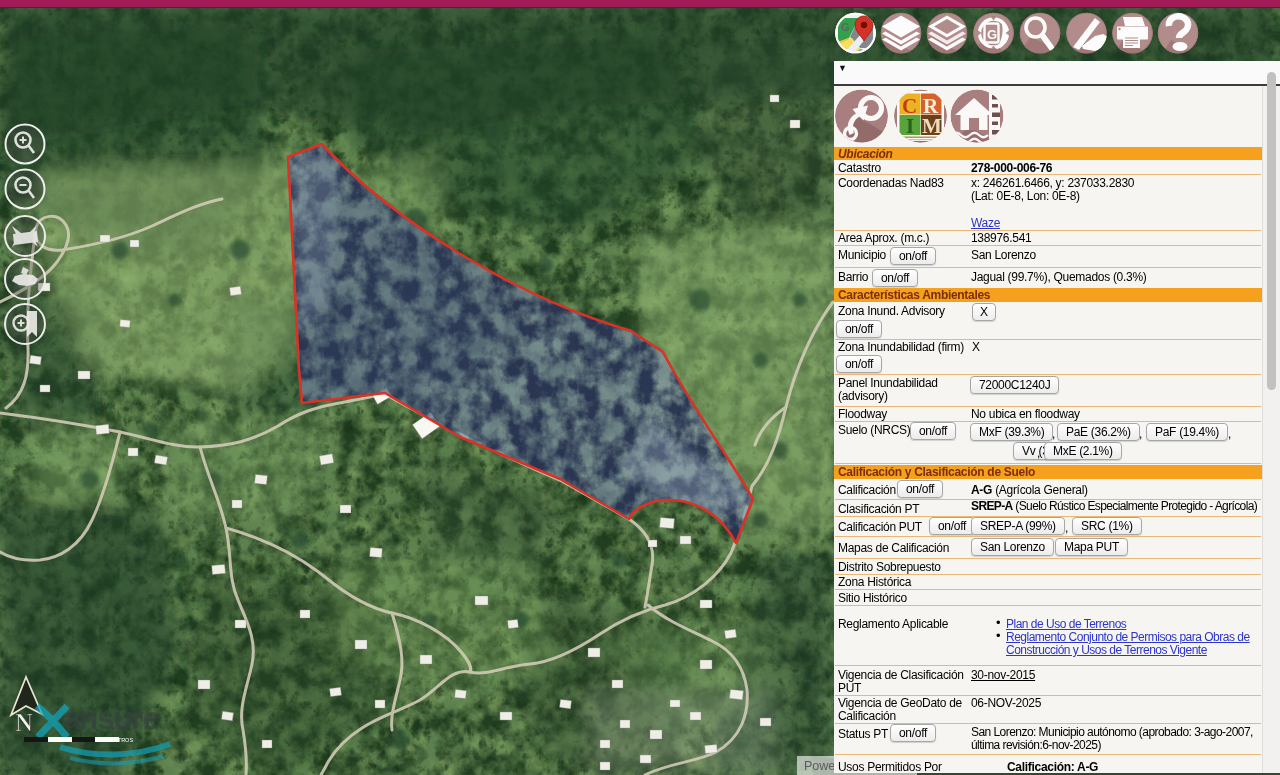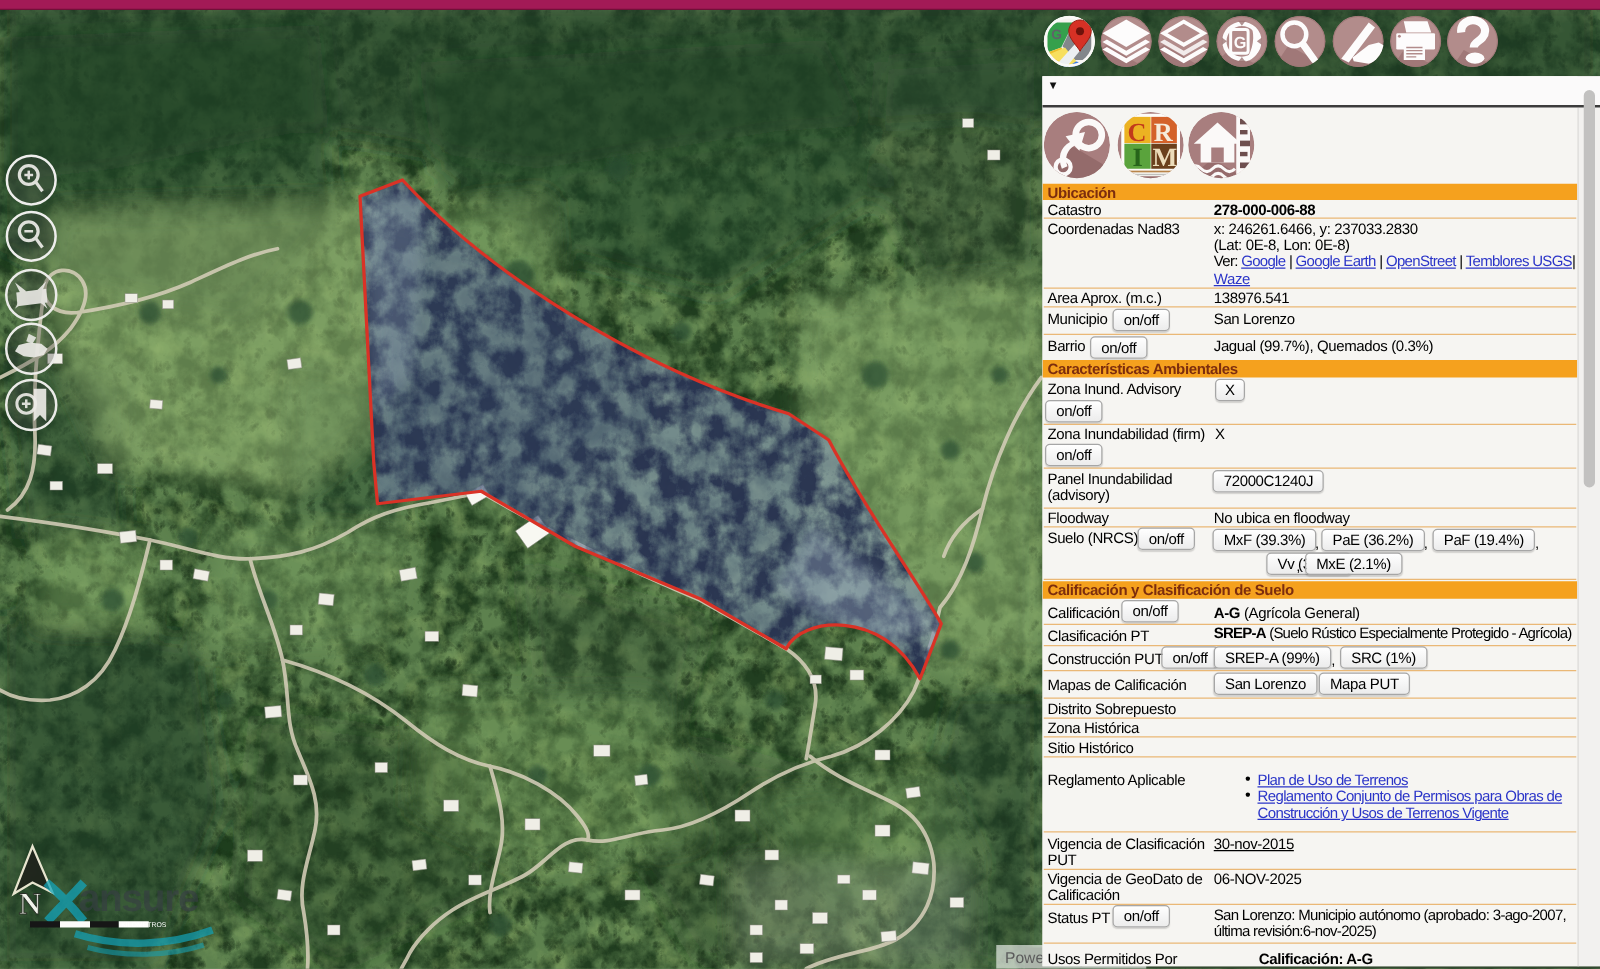--- a/index.html
+++ b/index.html
@@ -464,29 +464,29 @@
      <rect x="158" y="8" width="8" height="4.5"></rect>
               <rect x="158" y="17" width="6" height="3.5"></rect>
      <rect x="158" y="25.5" width="8" height="4.5"></rect>
               <rect x="158" y="34.5" width="6" height="3.5"></rect>
      <rect x="158" y="43" width="8" height="4.5"></rect>
               <rect x="158" y="51" width="6" height="3.5"></rect>
     </g>
    </g>
   </svg>
 
-  <div class="hdr" style="top:85.5px;">Ubicación</div>
+  <div class="hdr" style="top:85.5px;font-style:italic;">Ubicación</div>
   <div class="lb" style="top:100.5px;">Catastro</div>
-  <div class="vl b" style="top:100.5px;">278-000-006-88</div>
+  <div class="vl b" style="top:100.5px;">278-000-006-76</div>
   <div class="rule" style="top:113px;"></div>
 
   <div class="lb" style="top:115.5px;">Coordenadas Nad83</div>
   <div class="vl" style="top:115.5px;width:310px;white-space:nowrap;">x: 246261.6466, y: 237033.2830<br>
    (Lat: 0E-8, Lon: 0E-8)<br>
-   <span style="letter-spacing:-0.55px;">Ver: <a class="lk">Google</a> | <a class="lk">Google Earth</a> | <a class="lk">OpenStreet</a> | <a class="lk">Temblores USGS</a>|</span><br>
+   <br>
    <a class="lk">Waze</a></div>
   <div class="rule" style="top:168.5px;"></div>
 
   <div class="lb" style="top:170.5px;">Area Aprox. (m.c.)</div>
   <div class="vl" style="top:170.5px;">138976.541</div>
   <div class="rule" style="top:183.5px;"></div>
 
   <div class="lb" style="top:188px;">Municipio</div>
   <div class="btn" style="left:56px;top:185.5px;">on/off</div>
   <div class="vl" style="top:188px;">San Lorenzo</div>
@@ -533,21 +533,21 @@
 
   <div class="lb" style="top:422.5px;">Calificación</div>
   <div class="btn" style="left:63px;top:418.5px;">on/off</div>
   <div class="vl" style="top:422.5px;"><span class="b">A-G</span> (Agrícola General)</div>
   <div class="rule" style="top:438px;"></div>
 
   <div class="lb" style="top:441.5px;">Clasificación PT</div>
   <div class="vl" style="top:439px;white-space:nowrap;letter-spacing:-0.62px;"><span class="b">SREP-A</span> (Suelo Rústico Especialmente Protegido - Agrícola)</div>
   <div class="rule" style="top:454.5px;"></div>
 
-  <div class="lb" style="top:459.5px;">Construcción PUT</div>
+  <div class="lb" style="top:459.5px;">Calificación PUT</div>
   <div class="btn" style="left:95px;top:455.5px;">on/off</div>
   <div class="btn" style="left:137px;top:455.5px;">SREP-A (99%)</div>
         <span class="cm" style="left:231px;top:460px;">,</span>
   <div class="btn" style="left:238px;top:455.5px;">SRC (1%)</div>
   <div class="rule" style="top:475px;"></div>
 
   <div class="lb" style="top:480.5px;">Mapas de Calificación</div>
   <div class="btn" style="left:137px;top:476.5px;">San Lorenzo</div>
   <div class="btn" style="left:221px;top:476.5px;">Mapa PUT</div>
   <div class="rule" style="top:497px;"></div>

